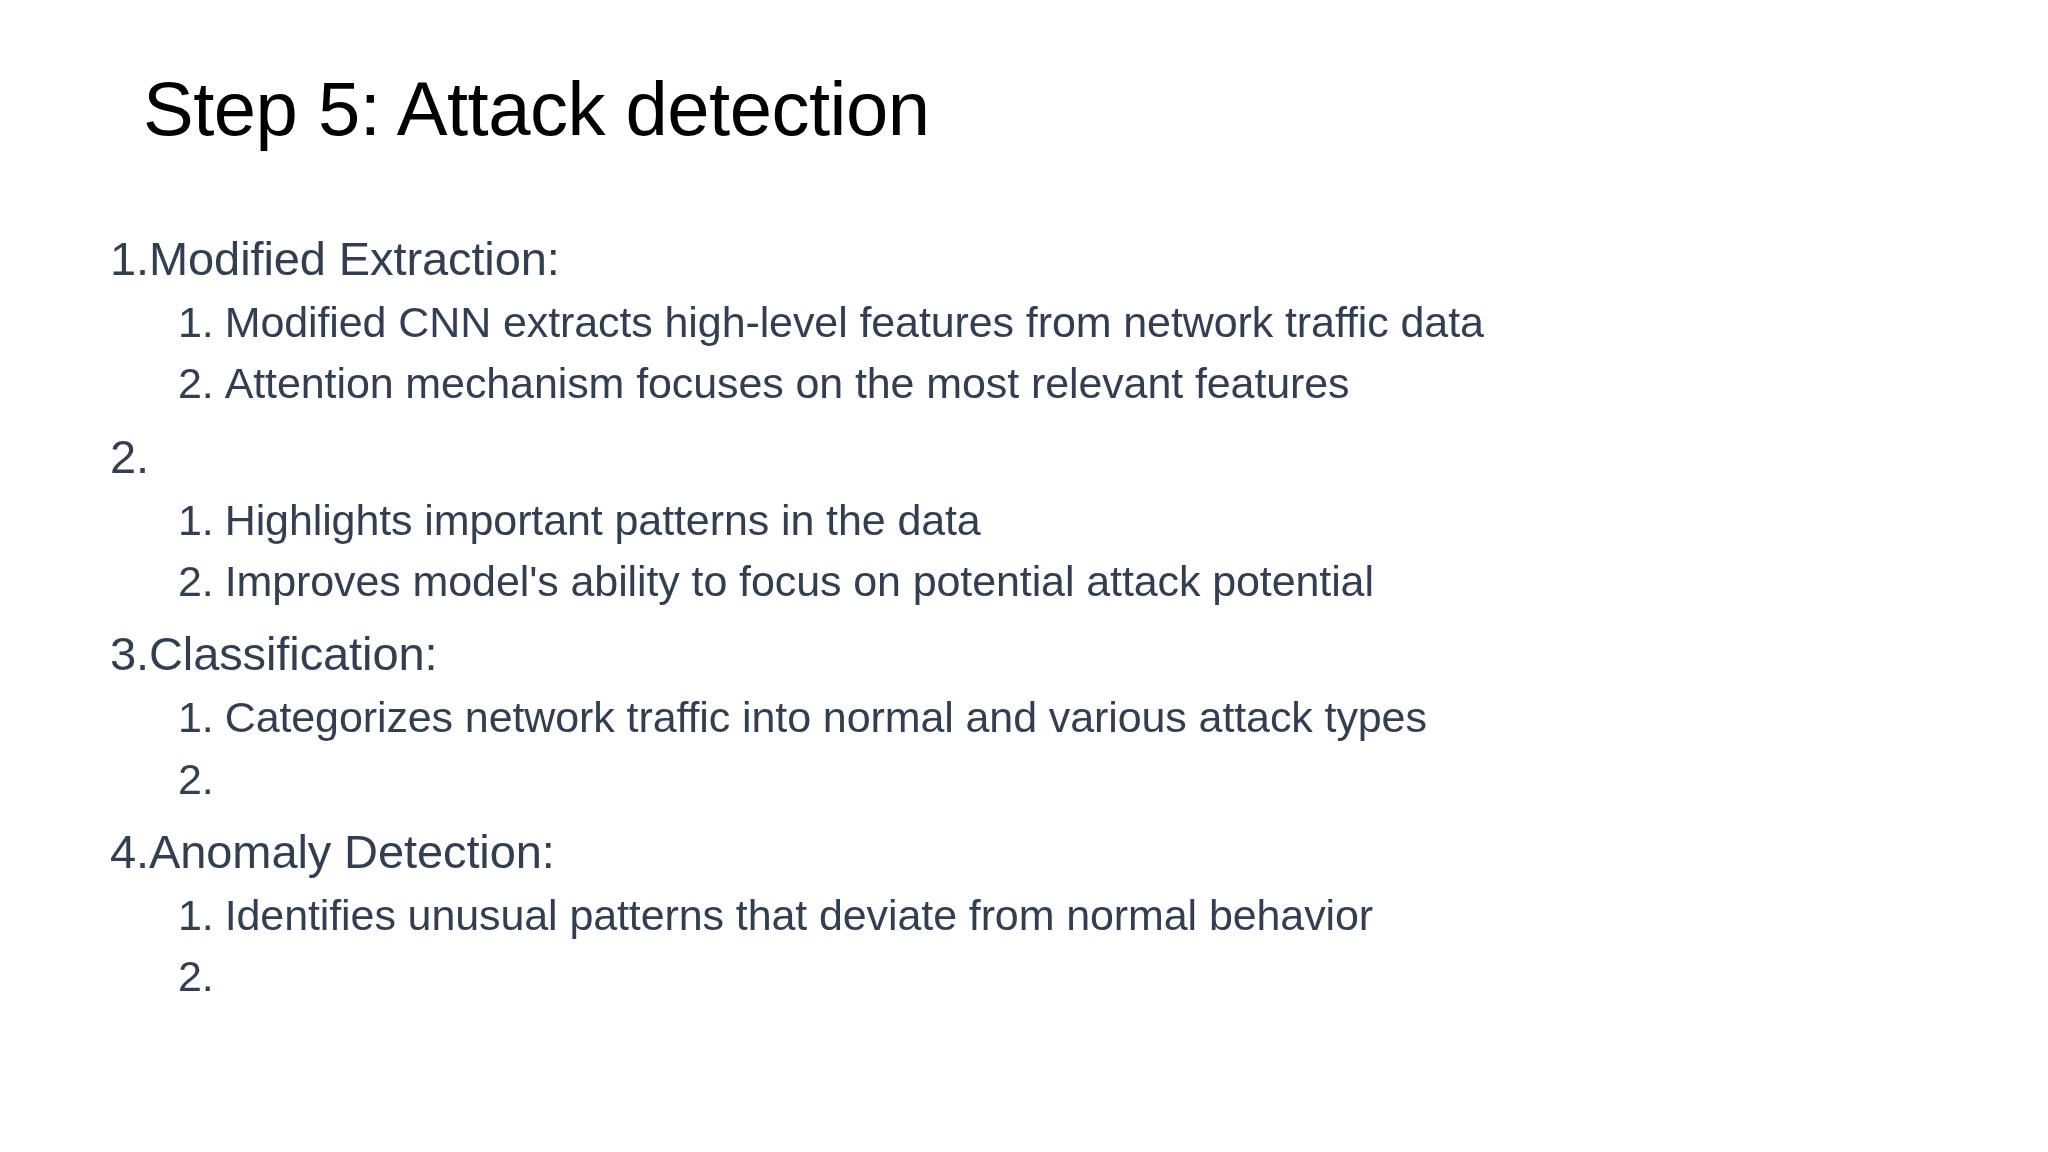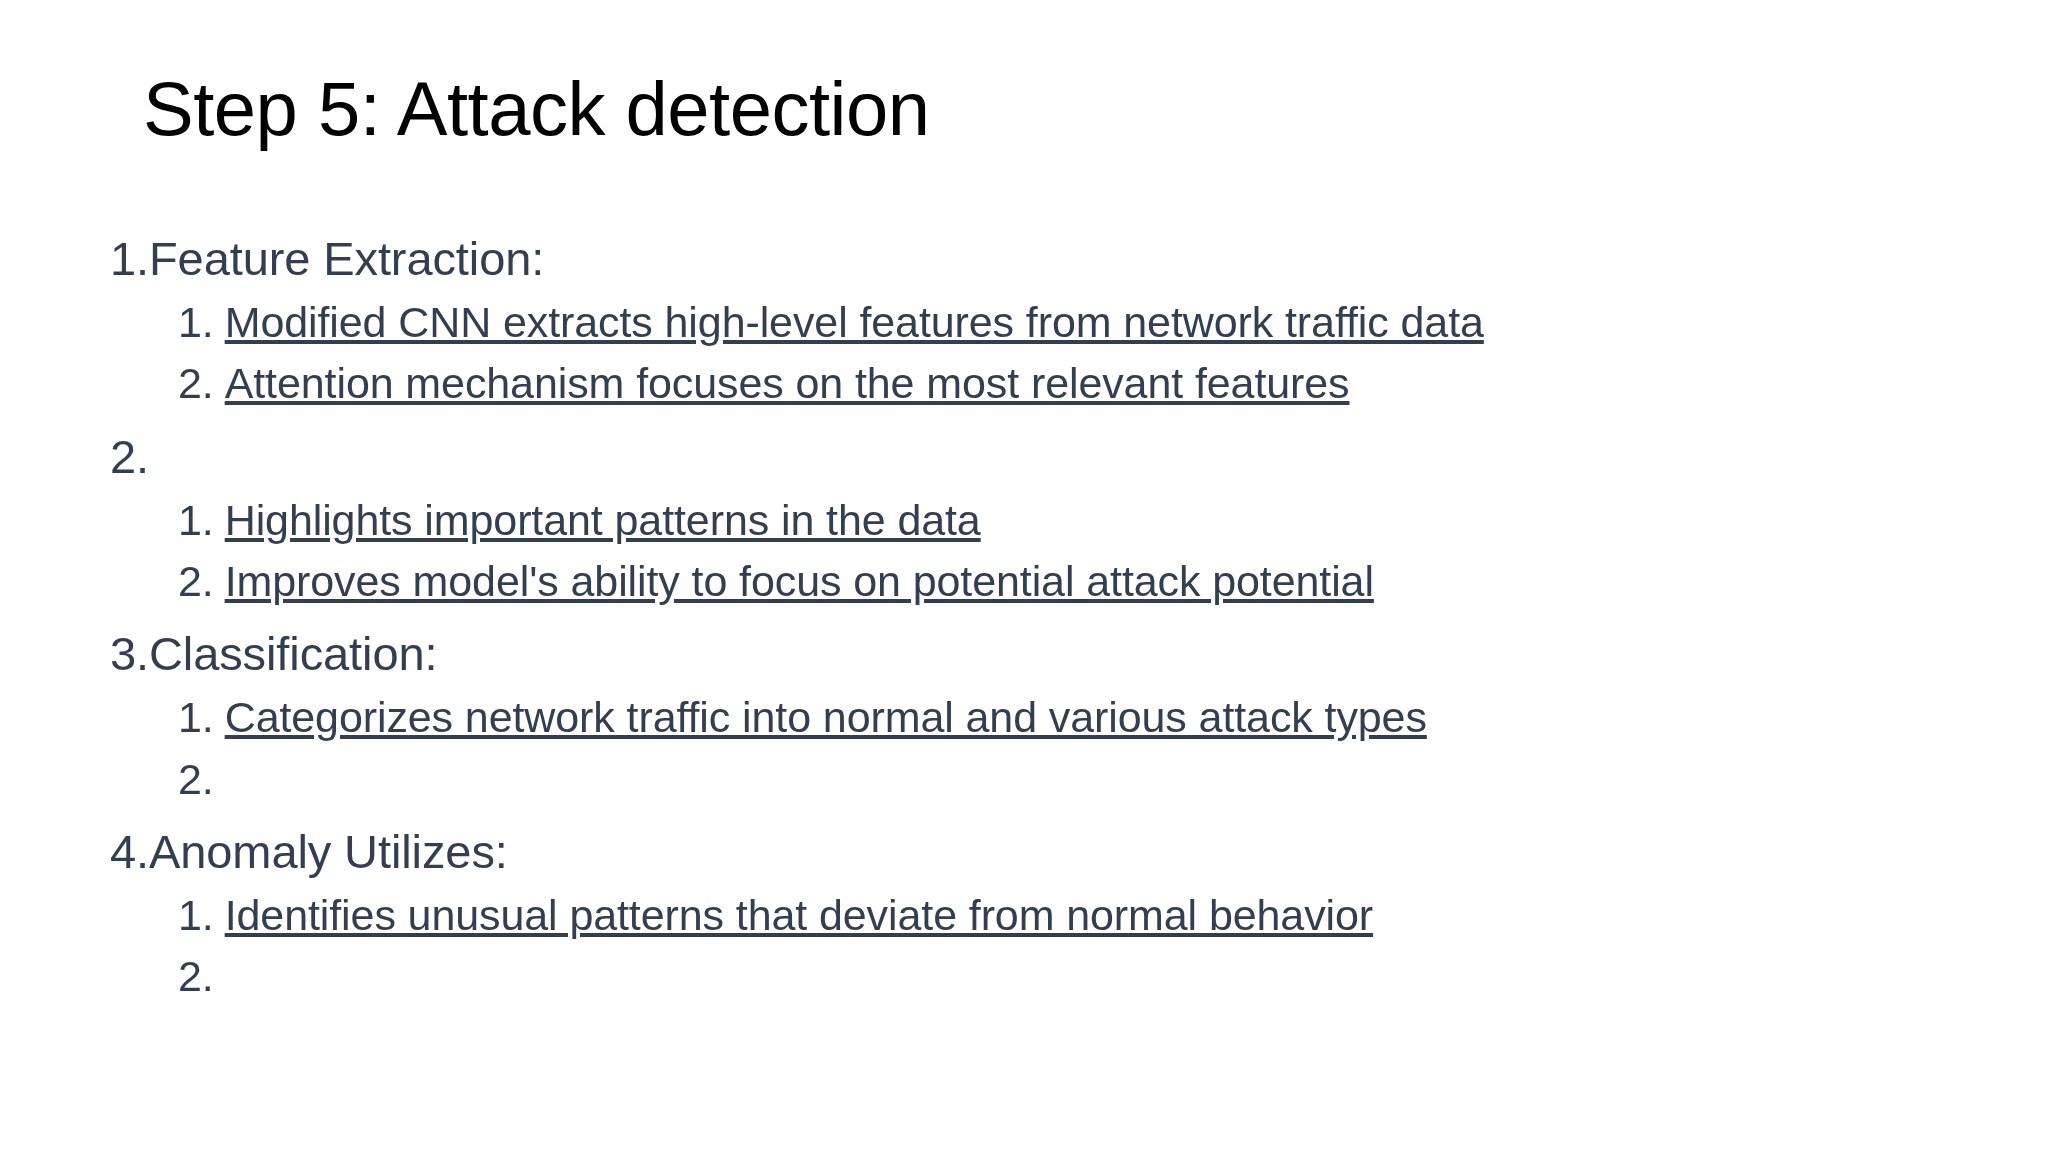--- a/index.html
+++ b/index.html
@@ -82,36 +82,35 @@
     margin: 0 0 2px 0;
     padding-left: 68px;
     white-space: nowrap;
   }
   .lvl2 .num {
     flex: 0 0 auto;
     padding-right: 11px;
   }
   .lvl2 .txt {
     flex: 0 1 auto;
-    text-decoration: underline;
   }
 </style>
 </head>
 <body>
 
 <div class="slide">
 
   <div class="slide-title">Step 5: Attack detection</div>
 
   <div class="body-outline">
 
     <div class="group">
       <div class="lvl1">
         <span class="num">1.</span>
-          <span class="txt">Feature Extraction:</span>
+          <span class="txt">Modified Extraction:</span>
       </div>
       <div class="sub-list">
         <div class="lvl2">
           <span class="num">1.</span>
             <span class="txt">Modified CNN extracts high-level features from network traffic data</span>
         </div>
         <div class="lvl2">
           <span class="num">2.</span>
             <span class="txt">Attention mechanism focuses on the most relevant features</span>
         </div>
@@ -146,21 +145,21 @@
         </div>
         <div class="lvl2">
           <span class="num">2.</span>
         </div>
       </div>
     </div>
 
     <div class="group">
       <div class="lvl1">
         <span class="num">4.</span>
-          <span class="txt">Anomaly Utilizes:</span>
+          <span class="txt">Anomaly Detection:</span>
       </div>
       <div class="sub-list">
         <div class="lvl2">
           <span class="num">1.</span>
             <span class="txt">Identifies unusual patterns that deviate from normal behavior</span>
         </div>
         <div class="lvl2">
           <span class="num">2.</span>
         </div>
       </div>

